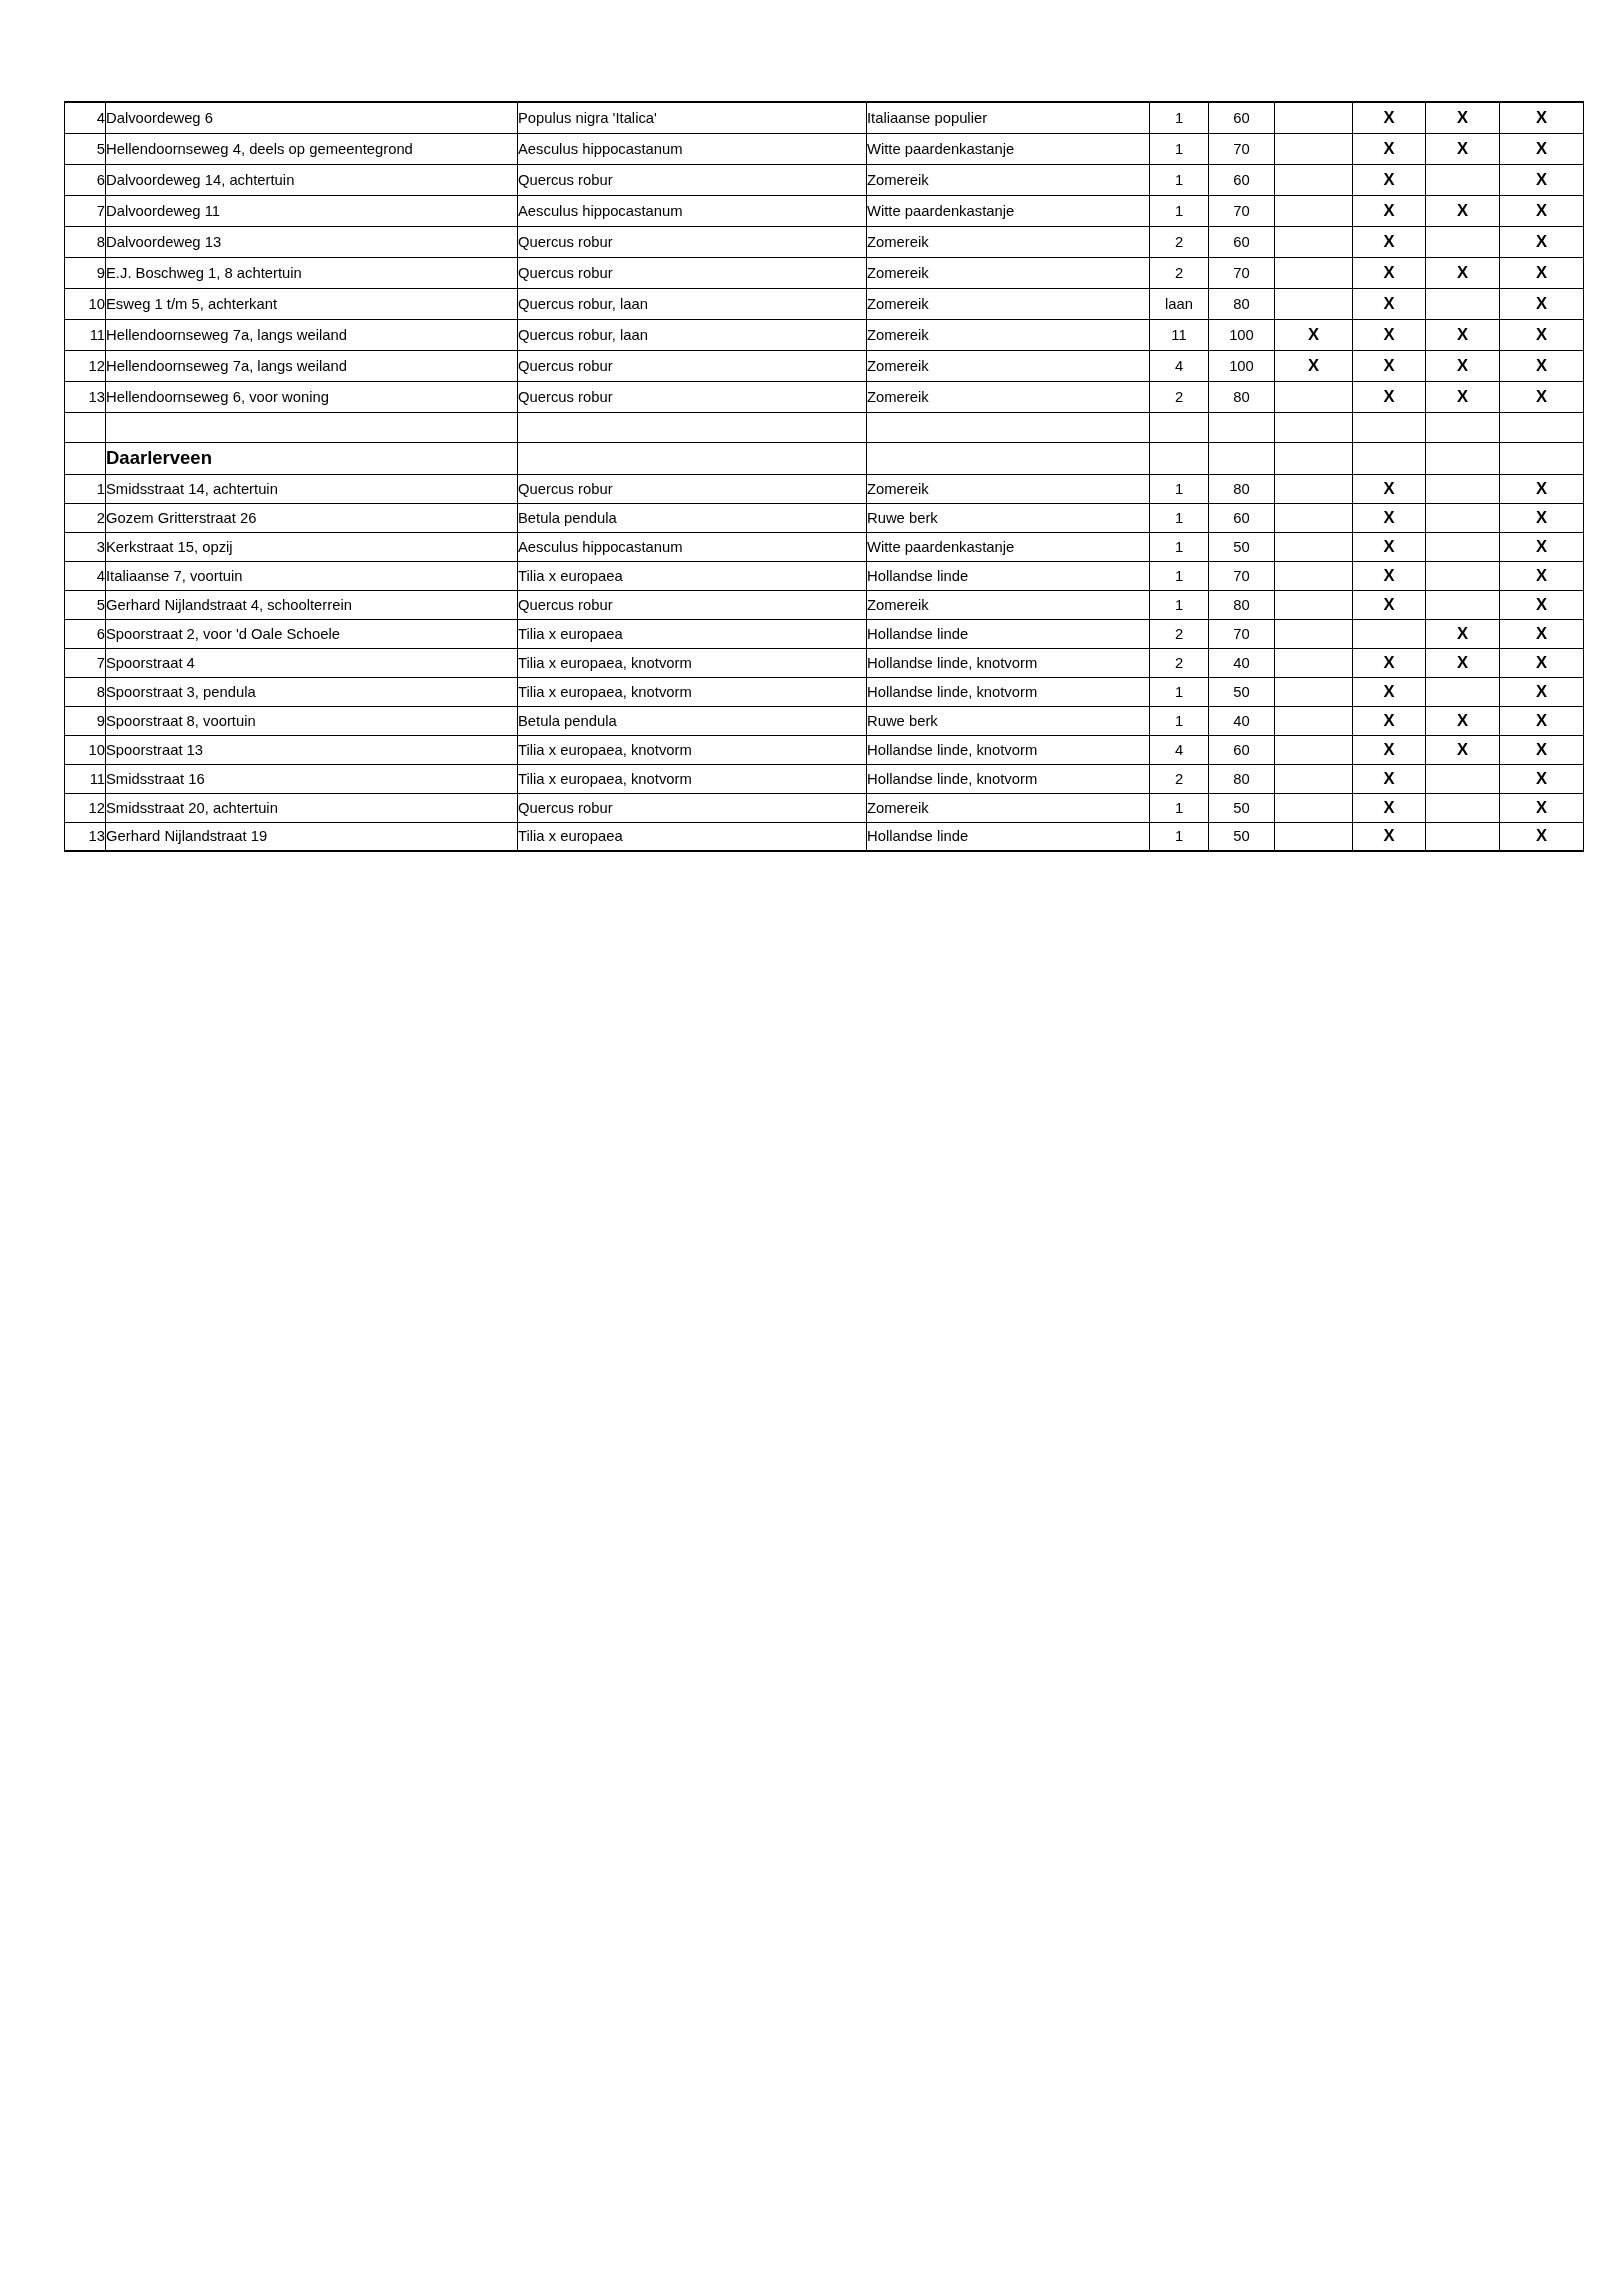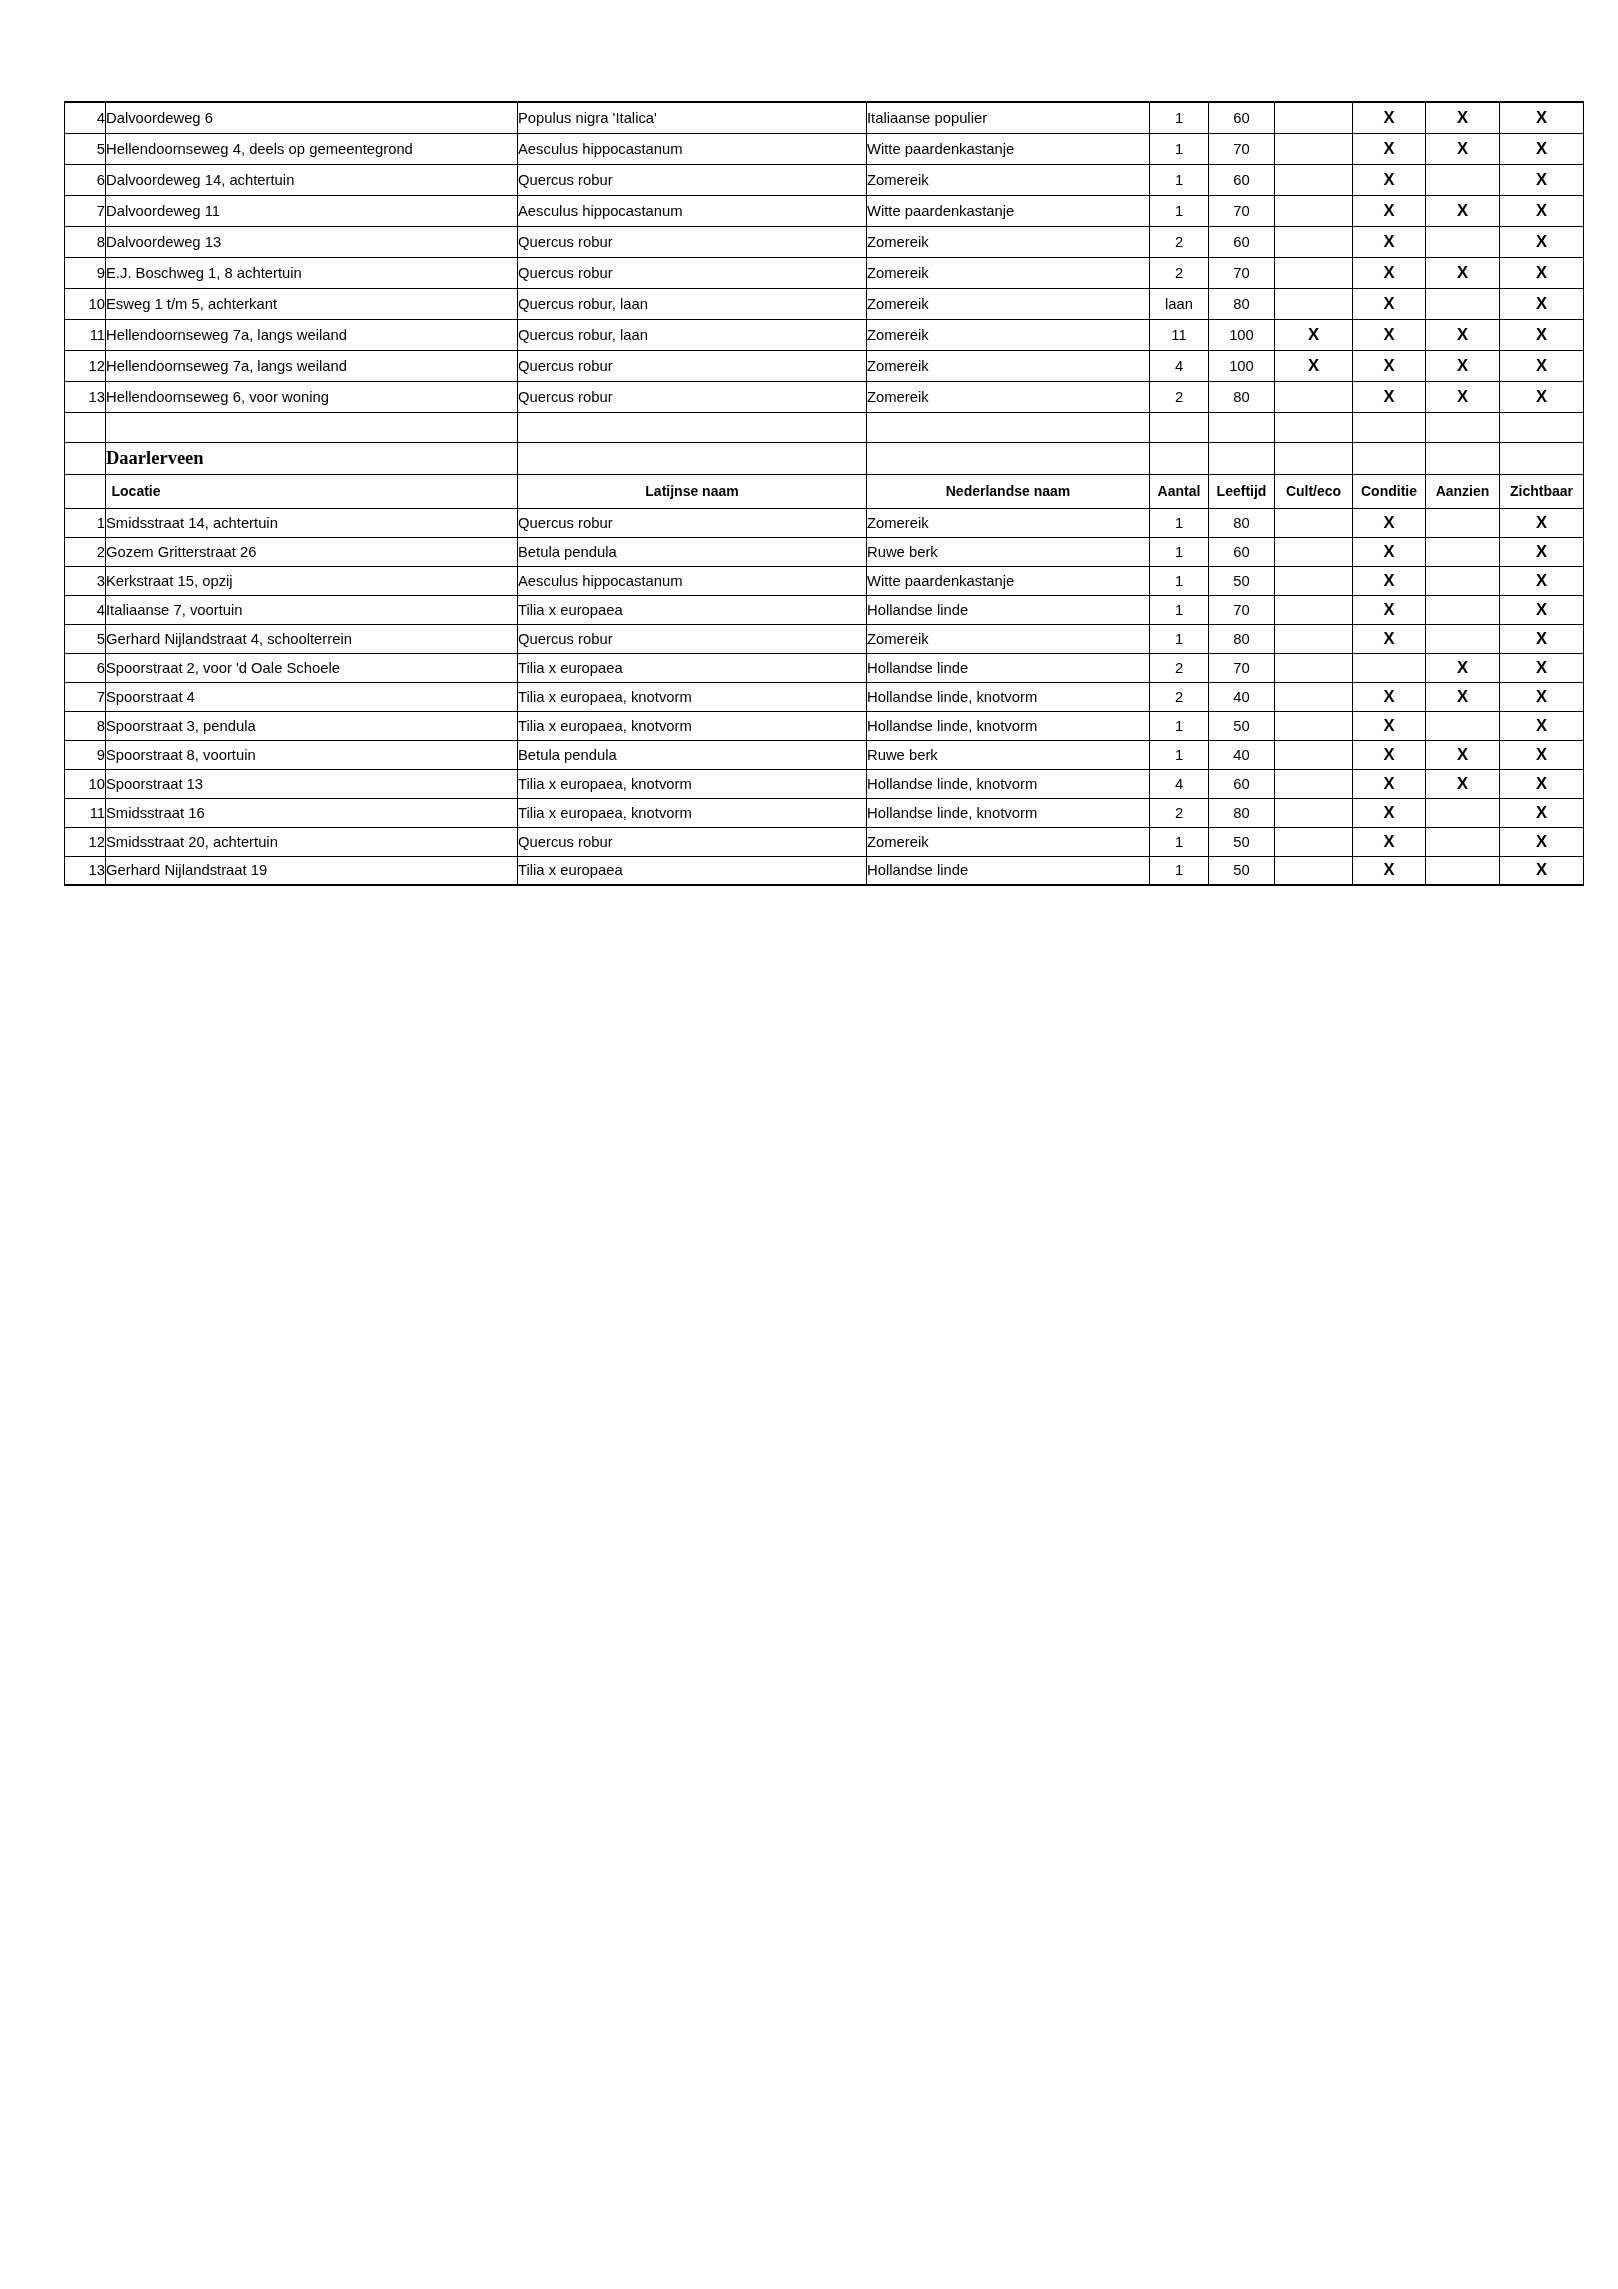--- a/index.html
+++ b/index.html
@@ -28,21 +28,21 @@
   table.sheet-table td,
   table.sheet-table th {
     border: 0.9px solid #000000;
     overflow: hidden;
     white-space: nowrap;
     padding: 0;
     vertical-align: middle;
   }
   tr.row-s1 { height: 31px; }
   tr.row-spacer { height: 30px; }
-  tr.row-section { height: 32px; font-family: Liberation Serif, serif; }
+  tr.row-section { height: 32px; }
   tr.row-header { height: 34px; }
   tr.row-s2 { height: 29px; }
   td.cell-nr {
     text-align: right;
     padding-right: 4.6px;
     font-size: 14.8px;
   }
   td.cell-text {
     text-align: left;
     padding-left: 5.5px;
@@ -228,32 +228,20 @@
         <td class="section-title-cell">Daarlerveen</td>
         <td></td>
         <td></td>
         <td></td>
         <td></td>
         <td></td>
         <td></td>
         <td></td>
         <td></td>
       </tr>
-      <tr class="row-header">
-        <th></th>
-        <th class="th-left">Locatie</th>
-        <th>Latijnse naam</th>
-        <th>Nederlandse naam</th>
-        <th>Aantal</th>
-        <th>Leeftijd</th>
-        <th>Cult/eco</th>
-        <th>Conditie</th>
-        <th>Aanzien</th>
-        <th>Zichtbaar</th>
-      </tr>
       <tr class="row-s2">
         <td class="cell-nr">1</td>
         <td class="cell-text">Smidsstraat 14, achtertuin</td>
         <td class="cell-text">Quercus robur</td>
         <td class="cell-text">Zomereik</td>
         <td class="cell-center">1</td>
         <td class="cell-center">80</td>
         <td class="cell-mark"></td>
         <td class="cell-mark">X</td>
         <td class="cell-mark"></td>

